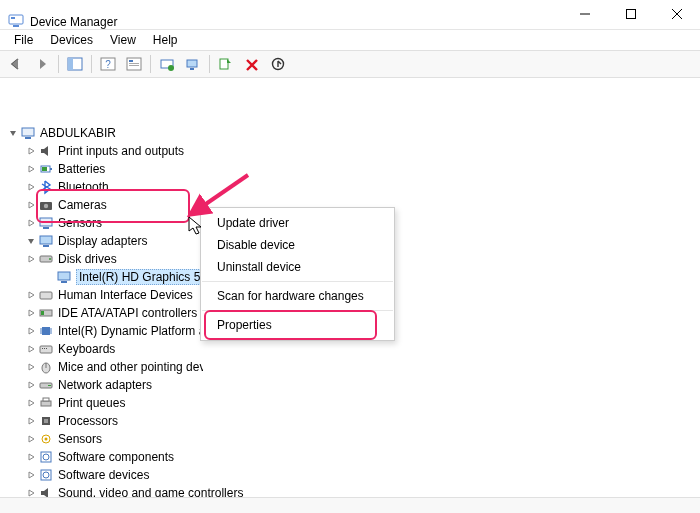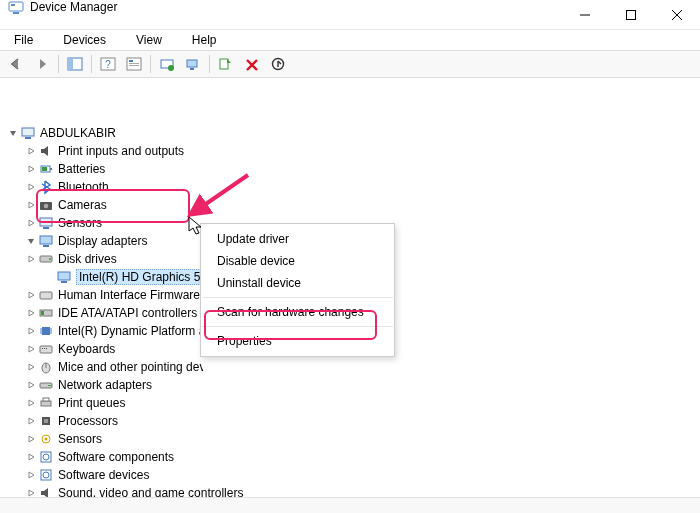--- a/index.html
+++ b/index.html
@@ -11,42 +11,42 @@
     color: #000;
     width: 700px;
     height: 513px;
     overflow: hidden;
     position: relative;
   }
   
   .titlebar {
     height: 30px;
     display: flex;
-    align-items: flex-start;
+    align-items: flex-end;
     border-bottom: 1px solid #e5e5e5;
     padding-left: 8px;
   }
   .titlebar .app-icon {
     width: 16px; height: 16px; margin-right: 6px;
     display: inline-flex; align-items: center; justify-content: center;
   }
   .titlebar .title { flex: 1; }
   .wc { display: flex; }
   .wc div {
     width: 46px; height: 30px;
     display: flex; align-items: center; justify-content: center;
   }
   .wc svg { stroke: #000; stroke-width: 1; fill: none; }
   
   .menubar {
     height: 20px;
     display: flex;
     align-items: center;
     padding-left: 6px;
-    gap: 14px;
+    gap: 1px;
   }
   .menubar span { padding: 2px 8px; }
   
   .toolbar {
     height: 28px;
     border-top: 1px solid #e0e0e0;
     border-bottom: 1px solid #e0e0e0;
     background: #f8f8f8;
     display: flex;
     align-items: center;
@@ -88,21 +88,21 @@
   .children { padding-left: 18px; }
   .children .children { padding-left: 18px; }
   .selected {
     background: #cce8ff;
     border: 1px dotted #7aa7d8;
     padding: 0 2px;
   }
   
   .ctxmenu {
     position: absolute;
-    left: 200px; top: 223px;
+    left: 200px; top: 207px;
     width: 195px;
     background: #fff;
     border: 1px solid #ccc;
     box-shadow: 2px 3px 6px rgba(0,0,0,0.15);
     padding: 4px 0;
   }
   .ctxitem {
     padding: 4px 16px;
     font-size: 12px;
   }
@@ -385,21 +385,21 @@
         <span class="expander">
             <svg width="10" height="10">
               <path d="M3 2 L8 5 L3 8 Z" fill="none" stroke="#888"></path>
             </svg>
           </span>
         <span class="node-ico">
             <svg width="16" height="16">
               <rect x="2" y="5" width="12" height="7" rx="1" fill="#ddd" stroke="#777"></rect>
             </svg>
           </span>
-        <span>Human Interface Firmware</span>
+        <span>Human Interface Devices</span>
       </div>
       <div class="node">
         <span class="expander">
             <svg width="10" height="10">
               <path d="M3 2 L8 5 L3 8 Z" fill="none" stroke="#888"></path>
             </svg>
           </span>
         <span class="node-ico">
             <svg width="16" height="16">
               <rect x="2" y="5" width="12" height="6" fill="#ccc" stroke="#777"></rect>

